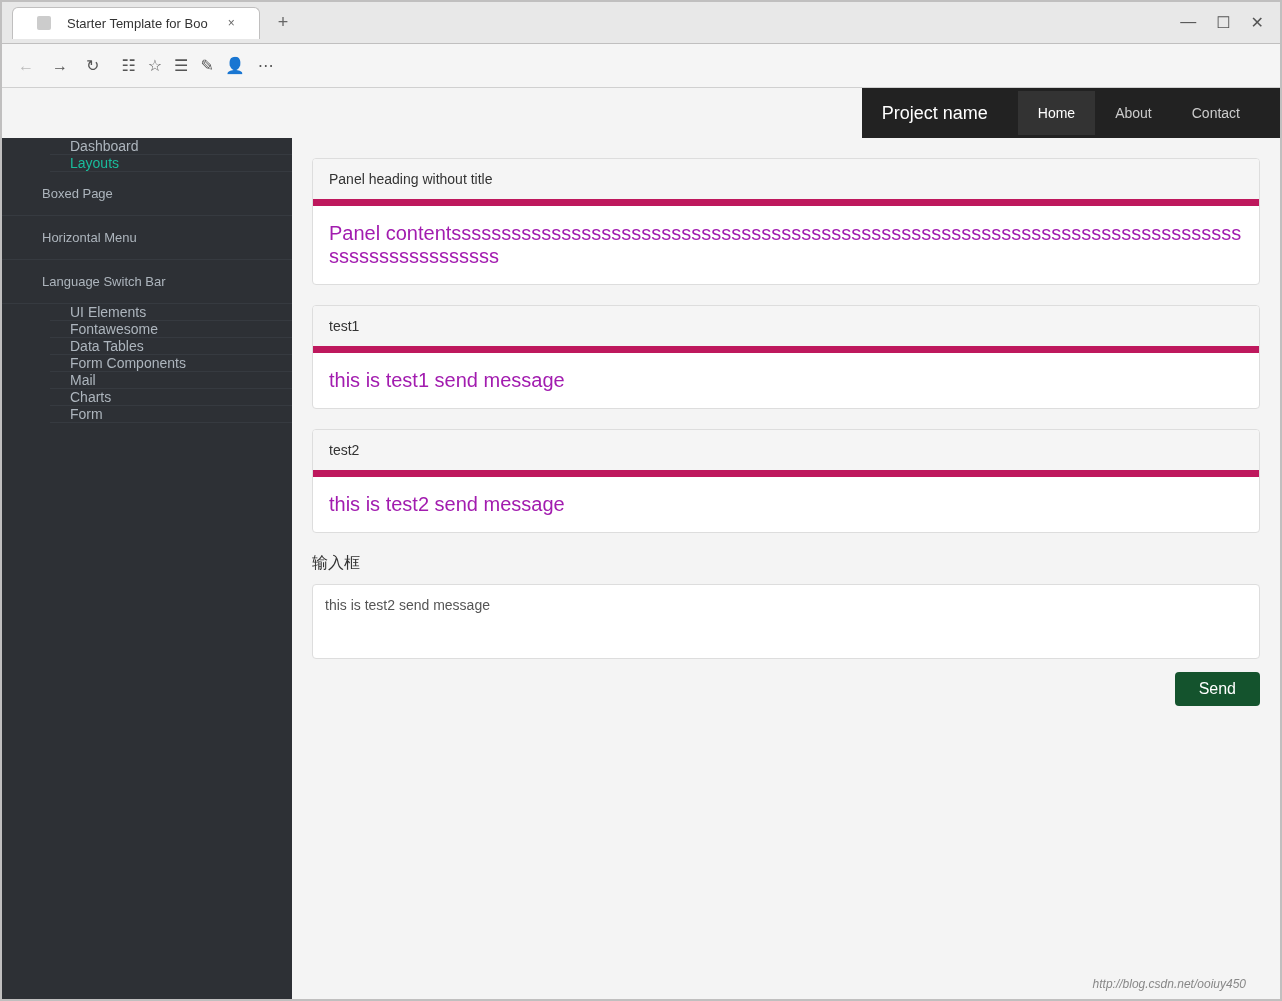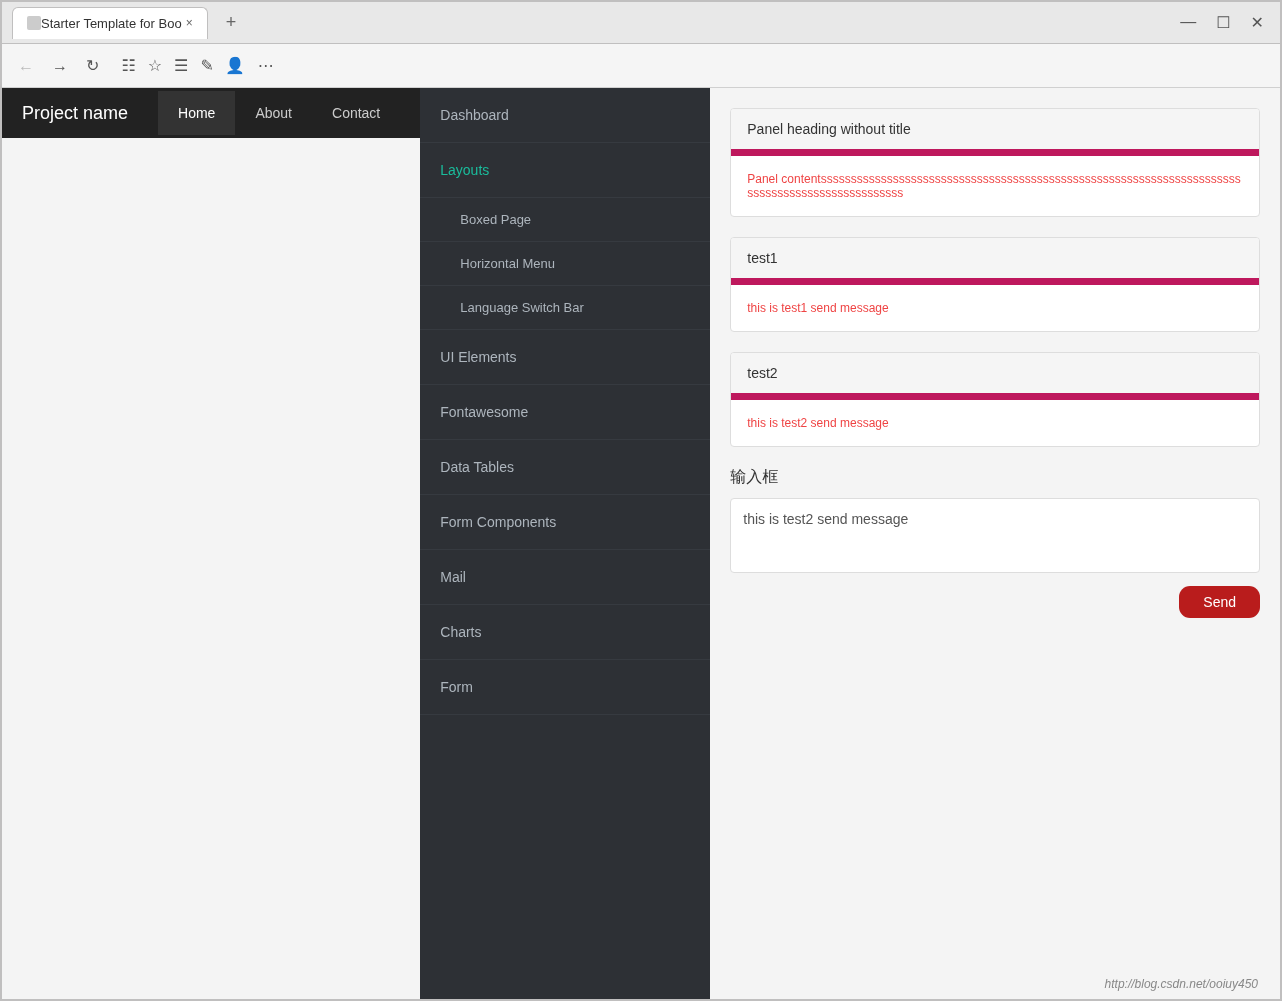--- a/index.html
+++ b/index.html
@@ -10,23 +10,23 @@
     .browser-title-bar {
       background: #e8e8e8;
       height: 42px;
       display: flex;
       align-items: center;
       padding: 0 10px;
       gap: 8px;
       border-bottom: 1px solid #c0bfbf;
     }
     .browser-tab {
-      display: flex; align-items: center; gap: 0;
+      display: flex; align-items: center; gap: 16px;
       background: #ffffff; border-radius: 6px 6px 0 0;
-      padding: 6px 14px; font-size: 13px; color: #333;
+      padding: 6px 24px; font-size: 13px; color: #333;
       border: 1px solid #c0bfbf; border-bottom: none;
       height: 32px;
     }
     .tab-favicon { width: 14px; height: 14px; background: #ccc; border-radius: 2px; }
     .tab-close { color: #666; font-size: 12px; cursor: pointer; margin-left: 4px; }
     .tab-new { background: none; border: none; padding: 4px 10px; font-size: 18px; color: #666; cursor: pointer; }
     .window-controls { margin-left: auto; display: flex; gap: 8px; }
     .win-btn { font-size: 16px; color: #555; cursor: pointer; padding: 2px 6px; }
 
     .browser-nav-bar {
@@ -46,21 +46,21 @@
       border: 1px solid #c8c8c8;
       border-radius: 20px;
       padding: 5px 16px;
       font-size: 13px;
       color: #333;
     }
     .browser-icons { display: flex; gap: 12px; align-items: center; margin-left: 8px; }
     .browser-icon { font-size: 16px; color: #555; cursor: pointer; }
 
     
-    .app-container { display: flex; flex-direction: row; flex: 1; overflow: hidden; }
+    .app-container { display: flex; flex-direction: column; flex: 1; overflow: hidden; align-items: flex-end; }
 
     .top-navbar {
       background: #222222;
       height: 50px;
       display: flex;
       align-items: center;
       padding: 0 20px;
       flex-shrink: 0;
     }
     .brand { color: #fff; font-size: 18px; font-weight: 500; margin-right: 30px; }
@@ -79,25 +79,26 @@
 
     
     .sidebar {
       width: 290px;
       background: #2d3035;
       flex-shrink: 0;
       overflow-y: auto;
       color: #ccc;
     }
     .sidebar-item {
-      padding: 19px 20px;
+      padding: 0 20px;
       font-size: 14px;
       color: #adb5bd;
       cursor: pointer;
       border-bottom: 1px solid #363a40;
+      margin-left: 48px;
     }
     .sidebar-item.active { color: #1abc9c; }
     .sidebar-sub-item {
       padding: 14px 20px 14px 40px;
       font-size: 13px;
       color: #adb5bd;
       cursor: pointer;
       border-bottom: 1px solid #363a40;
     }
 
@@ -119,22 +120,22 @@
     }
     .panel-heading {
       background: #f5f5f5;
       padding: 12px 16px;
       font-size: 14px;
       color: #333;
       border-bottom: 7px solid #be185d;
     }
     .panel-body {
       padding: 16px;
-      font-size: 12px;
-      color: #ef4444;
+      font-size: 20px;
+      color: #a21caf;
       word-break: break-all;
     }
 
     
     .section-label {
       font-size: 16px;
       color: #333;
       margin-bottom: 10px;
       font-weight: 500;
     }
@@ -149,34 +150,34 @@
       height: 75px;
       font-family: inherit;
       background: #fff;
     }
     .send-row {
       display: flex;
       justify-content: flex-end;
       margin-top: 10px;
     }
     .send-btn {
-      background: #b91c1c;
+      background: #14532d;
       color: #fff;
       border: none;
       padding: 8px 24px;
-      border-radius: 11px;
-      font-size: 14px;
+      border-radius: 4px;
+      font-size: 16px;
       cursor: pointer;
       font-weight: 500;
     }
 
     .watermark {
       position: fixed;
       bottom: 10px;
-      right: 24px;
+      right: 36px;
       font-size: 12px;
       color: #888;
       font-style: italic;
     }
   </style>
 </head>
 <body>
 
 <div class="browser-frame">
 

